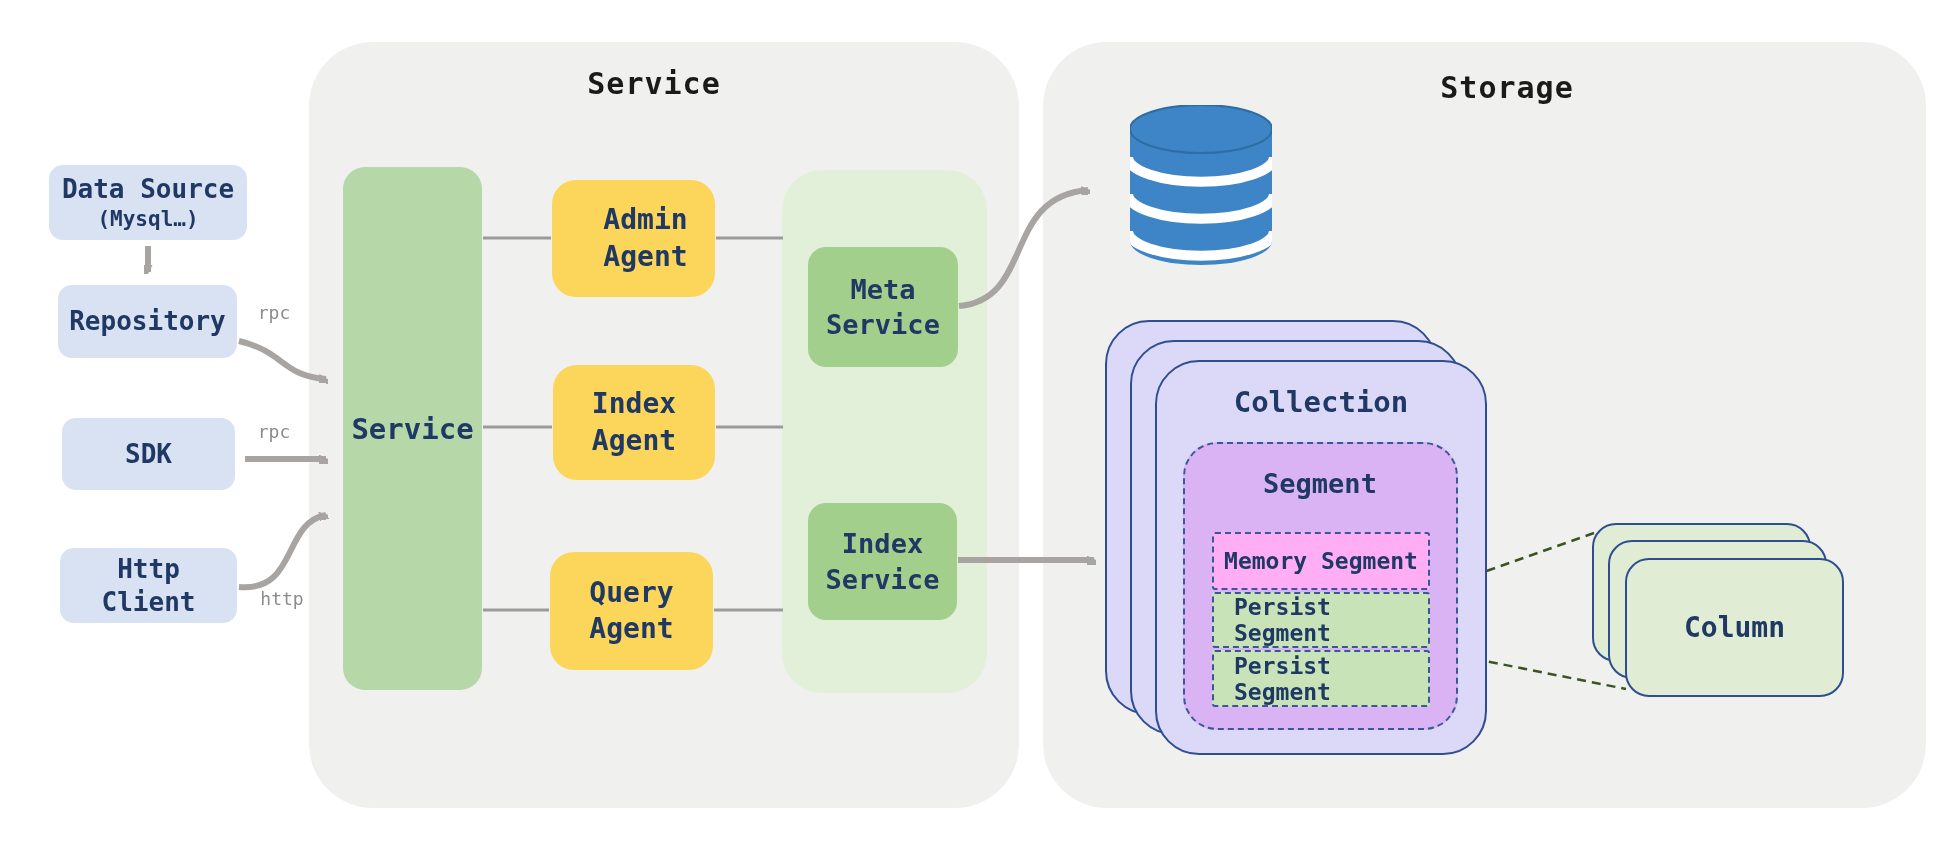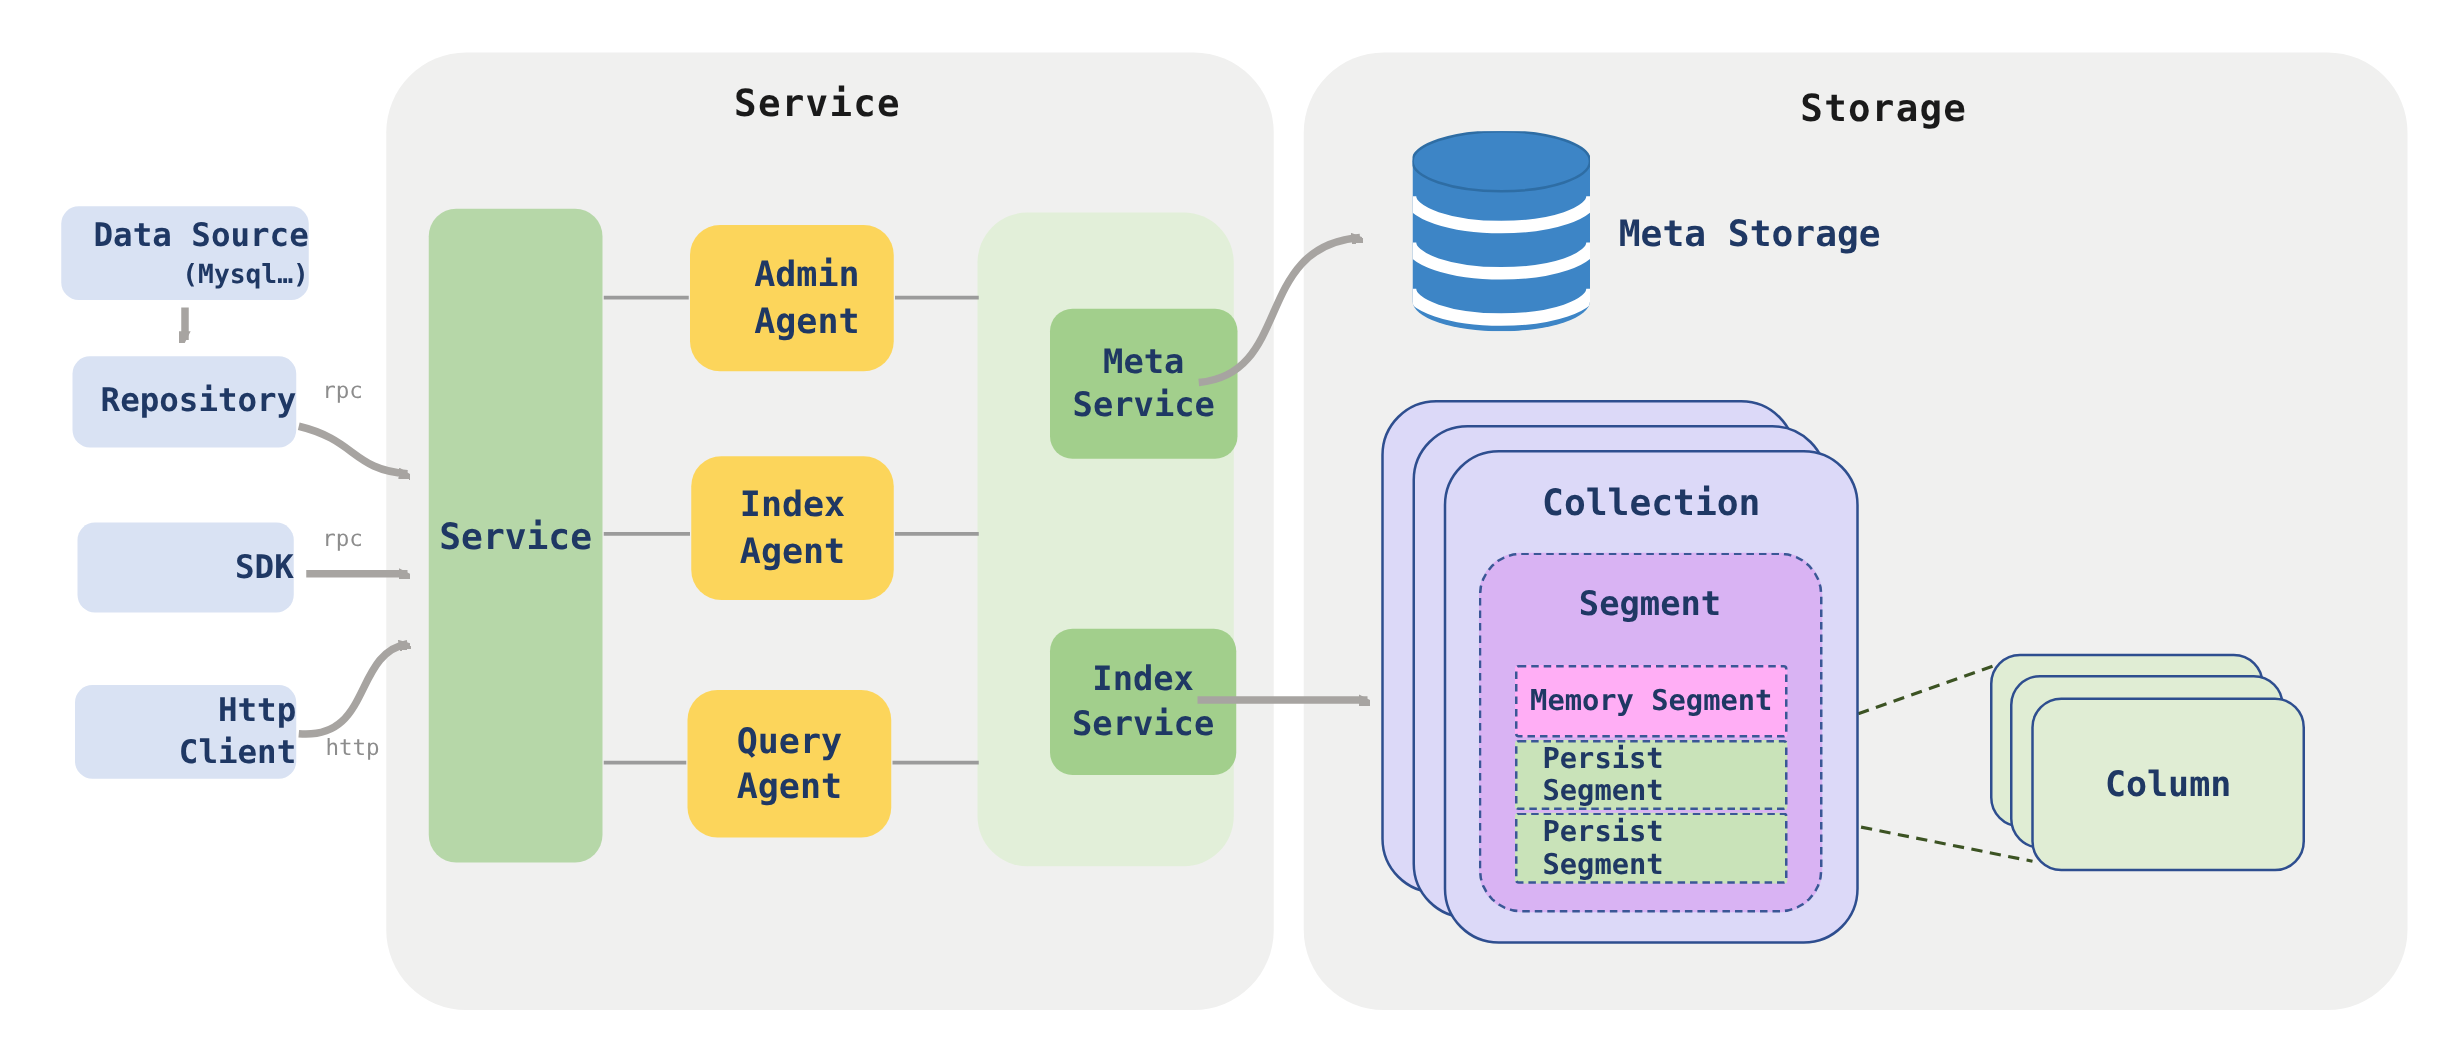--- a/index.html
+++ b/index.html
@@ -7,40 +7,40 @@
     position:relative;width:1956px;height:851px;background:#ffffff;overflow:hidden;
     font-family:"DejaVu Sans Mono", monospace;
   }
   .abs{position:absolute;box-sizing:border-box;}
   
   .panel{background:#f0f0ef;border-radius:64px;z-index:1;}
   .panel-title{color:#1a1a1a;font-size:30px;font-weight:bold;letter-spacing:1px;z-index:2;text-align:center;}
   
   .client-box{
     background:#d9e2f3;border-radius:14px;color:#1f3864;z-index:3;
-    display:flex;flex-direction:column;align-items:flex-end;justify-content:center;
+    display:flex;flex-direction:column;align-items:center;justify-content:center;
     font-size:26px;font-weight:bold;line-height:1.25;text-align:center;
   }
   .client-sub{font-size:21px;font-weight:bold;}
   .edge-label{color:#8c8c8c;font-size:18px;z-index:3;text-align:center;}
   
   .service-node{
     background:#b6d7a8;border-radius:22px;color:#1f3864;z-index:3;
     display:flex;align-items:center;justify-content:center;font-size:29px;font-weight:bold;
   }
   .agent-box{
     background:#fcd55b;border-radius:24px;color:#1f3864;z-index:3;
     display:flex;flex-direction:column;align-items:center;justify-content:center;
     font-size:28px;font-weight:bold;line-height:1.3;text-align:center;
   }
   .inner-panel{background:#e2efd9;border-radius:40px;z-index:2;}
   .svc-green{
     background:#a2cf8c;border-radius:18px;color:#1f3864;z-index:3;
     display:flex;flex-direction:column;align-items:center;justify-content:center;
-    font-size:27px;font-weight:bold;line-height:1.3;text-align:center;margin-left:32px;
+    font-size:27px;font-weight:bold;line-height:1.3;text-align:center;
   }
   
   .meta-storage-label{color:#1f3864;font-size:29px;font-weight:bold;z-index:3;}
   .stack-card{border:2px solid #2e4e8f;z-index:3;}
   .collection-card{background:#dcd9f8;border-radius:44px;}
   .collection-title{color:#1f3864;font-size:29px;font-weight:bold;text-align:center;z-index:4;}
   .segment-box{
     background:#d9b3f3;border:2px dashed #3a5796;border-radius:34px;z-index:4;
   }
   .segment-title{color:#1f3864;font-size:27px;font-weight:bold;text-align:center;z-index:5;}
@@ -123,21 +123,20 @@
       </clipPath>
     </defs>
     <path d="M0,24 A71,24 0 0 1 142,24 L142,136 A71,24 0 0 1 0,136 Z" fill="#3d85c6"></path>
     <g clip-path="url(#cylclip)">
       <path d="M-2,52 A71,24 0 0 0 144,52" stroke="#ffffff" stroke-width="10" fill="none"></path>
       <path d="M-2,89 A71,24 0 0 0 144,89" stroke="#ffffff" stroke-width="10" fill="none"></path>
       <path d="M-2,126 A71,24 0 0 0 144,126" stroke="#ffffff" stroke-width="10" fill="none"></path>
     </g>
     <ellipse cx="71" cy="24" rx="71" ry="24" fill="#3d85c6" stroke="#2e6da4" stroke-width="2"></ellipse>
   </svg>
-  <div class="abs meta-storage-label" style="left:1295px;top:170px;">Meta Storage</div>
 
   <div class="abs stack-card collection-card" style="left:1105px;top:320px;width:332px;height:395px;"></div>
   <div class="abs stack-card collection-card" style="left:1130px;top:340px;width:332px;height:395px;"></div>
   <div class="abs stack-card collection-card" style="left:1155px;top:360px;width:332px;height:395px;"></div>
   <div class="abs collection-title" style="left:1221px;top:385px;width:200px;">Collection</div>
 
   <div class="abs segment-box" style="left:1183px;top:442px;width:275px;height:288px;"></div>
   <div class="abs segment-title" style="left:1240px;top:468px;width:160px;">Segment</div>
 
   <div class="abs seg-row seg-memory" style="left:1212px;top:532px;width:218px;height:58px;">

